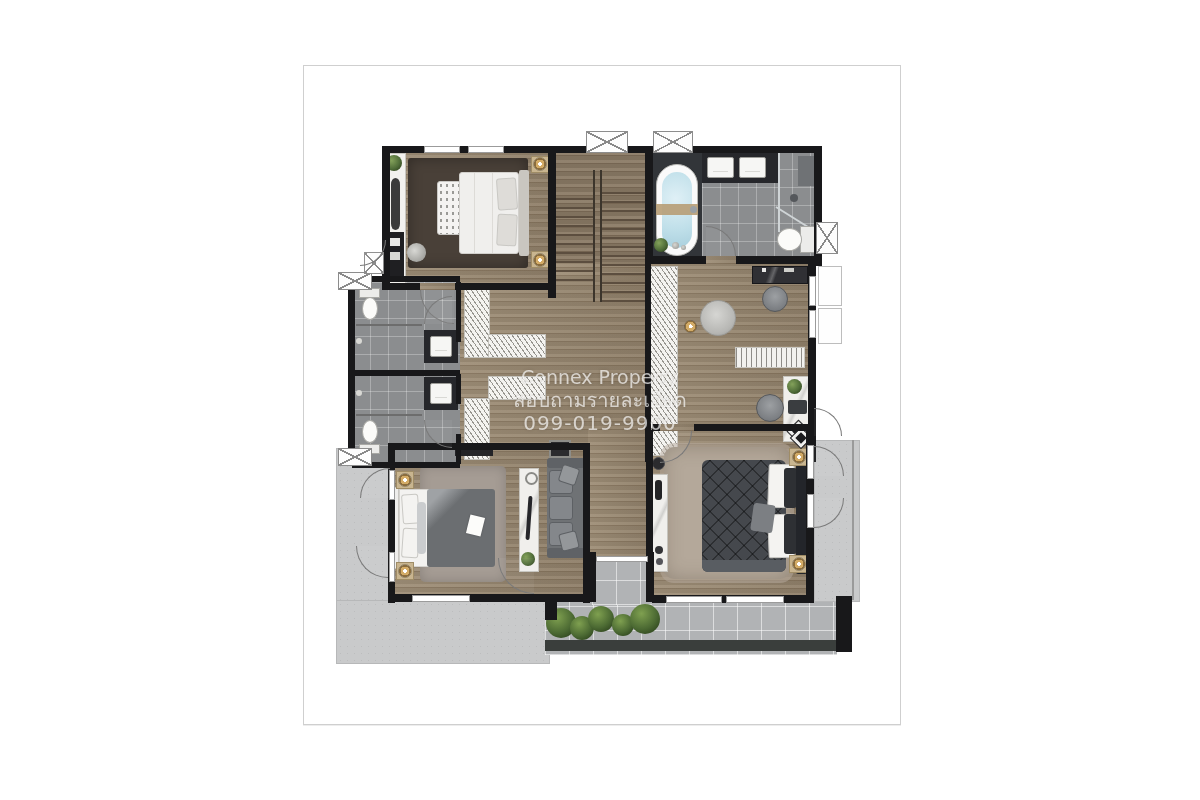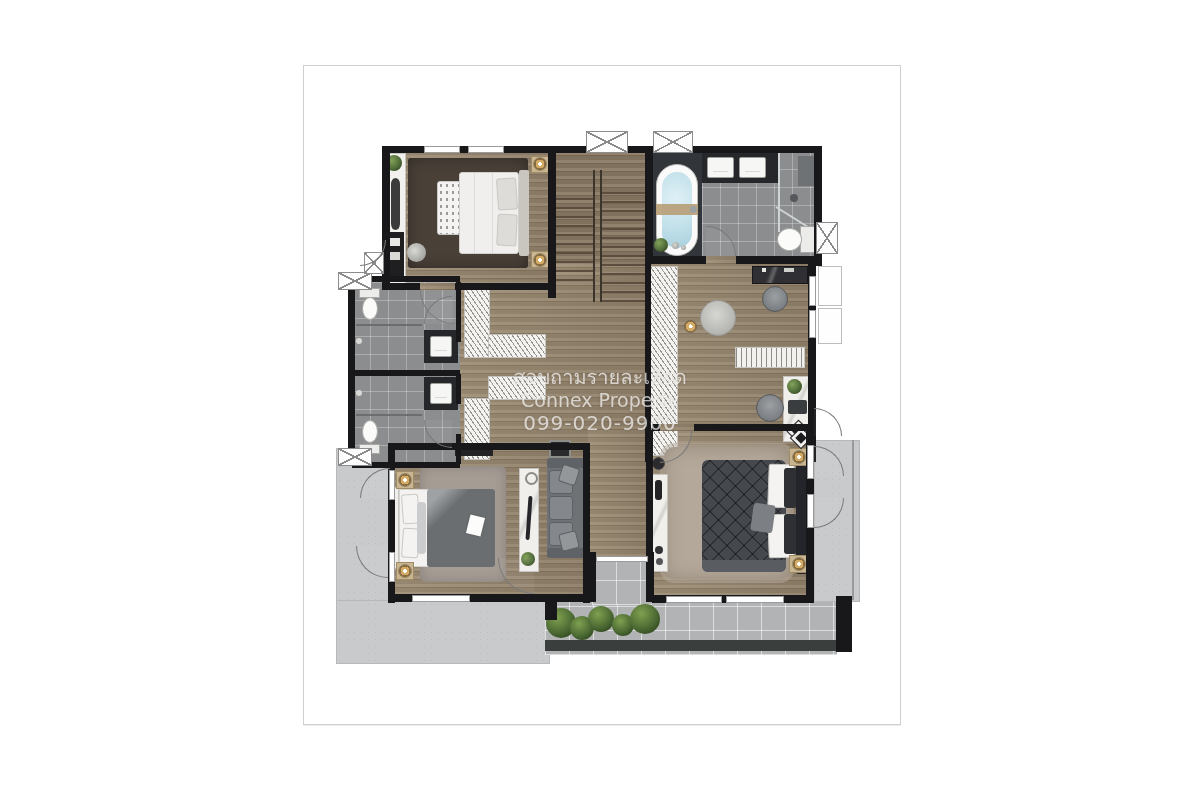--- a/index.html
+++ b/index.html
@@ -277,18 +277,18 @@
   <div class="abs q qBL" style="left:424px;top:420px;width:28px;height:28px;"></div>
   <div class="abs q qSW qBL" style="left:498px;top:558px;width:36px;height:36px;"></div>
   <div class="abs q qBR" style="left:660px;top:431px;width:32px;height:32px;"></div>
   <div class="abs q qTR" style="left:814px;top:446px;width:30px;height:30px;"></div>
   <div class="abs q qBR" style="left:814px;top:498px;width:30px;height:30px;"></div>
   <div class="abs q qTR" style="left:814px;top:408px;width:28px;height:28px;"></div>
   <div class="abs q qTL" style="left:360px;top:468px;width:30px;height:30px;"></div>
   <div class="abs q qBL" style="left:356px;top:546px;width:32px;height:32px;"></div>
 
   <div class="abs wm" style="left:450px;top:366px;width:300px;">
+    <div style="font-size:19px;">Connex Property</div>
     <div style="font-size:20px;">สอบถามรายละเอียด</div>
-    <div style="font-size:19px;">Connex Property</div>
-    <div style="font-size:20px;letter-spacing:1px;">099-020-9900</div>
+    <div style="font-size:20px;letter-spacing:1px;">099-019-9900</div>
   </div>
 
 </div>
 
 </body></html>

